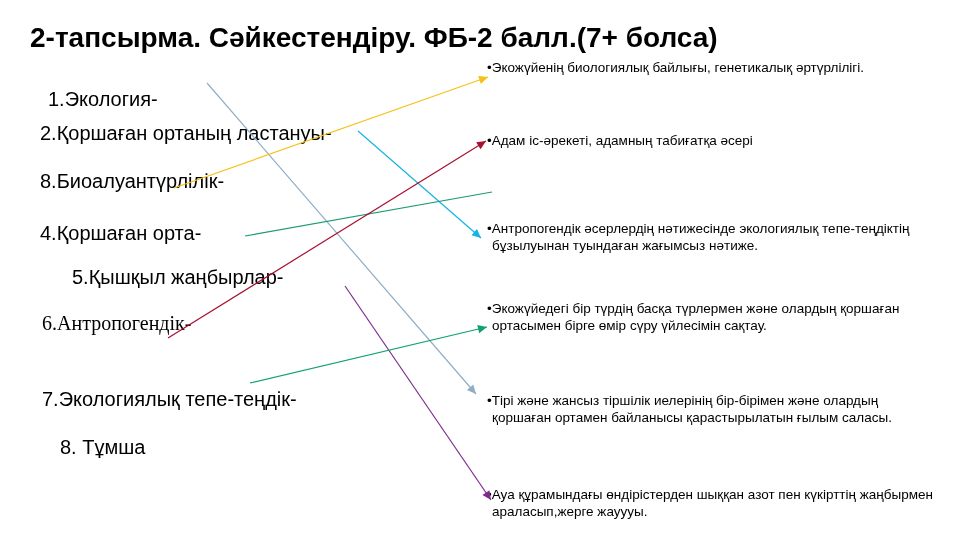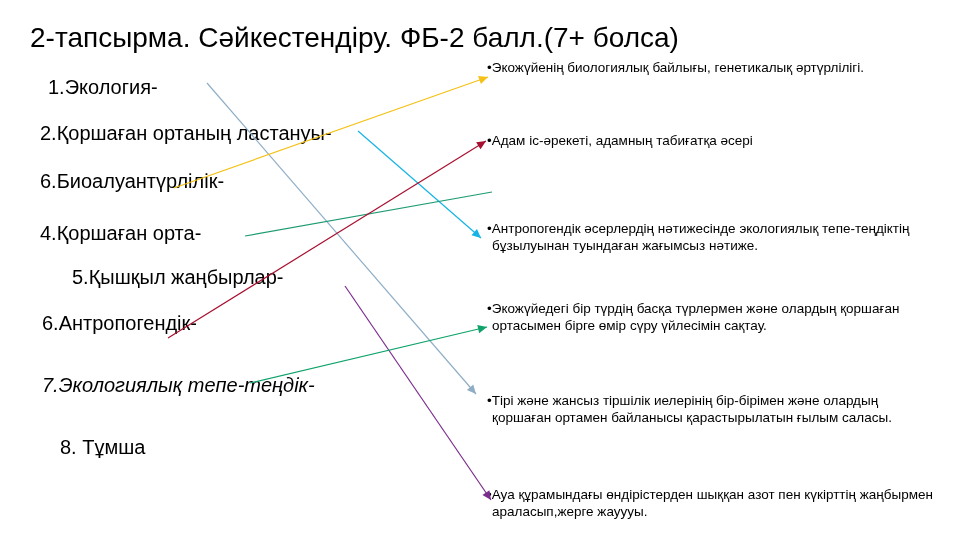--- a/index.html
+++ b/index.html
@@ -10,21 +10,21 @@
     color:#000000;
     overflow:hidden;
     position:relative;
   }
   #slide{position:absolute;inset:0;width:960px;height:540px;}
 
   #title{
     position:absolute;
     left:30px; top:22px; width:900px;
     font-size:28px;
-    font-weight:400;
+    font-weight:700;
     letter-spacing:0px;
     color:#000000;
     white-space:nowrap;
   }
 
   
   #left-col{position:absolute;left:0;top:0;width:470px;height:540px;}
   .left-item{
     position:absolute;
     font-size:20px;
@@ -54,27 +54,27 @@
   }
 </style>
 </head>
 <body>
 
 <div id="slide">
 
   <div id="title">2-тапсырма. Сәйкестендіру. ФБ-2 балл.(7+ болса)</div>
 
   <div id="left-col">
-      <div class="left-item" style="left: 48px; top: 76px;">1.Экология-</div>
+      <div class="left-item" style="left: 48px; top: 88px;">1.Экология-</div>
       <div class="left-item" style="left: 40px; top: 122px;">2.Қоршаған ортаның ластануы-</div>
-      <div class="left-item" style="left: 40px; top: 170px;">6.Биоалуантүрлілік-</div>
+      <div class="left-item" style="left: 40px; top: 170px;">8.Биоалуантүрлілік-</div>
       <div class="left-item" style="left: 40px; top: 222px;">4.Қоршаған орта-</div>
       <div class="left-item" style="left: 40px; top: 266px; margin-left: 32px;">5.Қышқыл жаңбырлар-</div>
-      <div class="left-item" style="left: 42px; top: 312px;">6.Антропогендік-</div>
-      <div class="left-item" style="left: 42px; top: 374px; font-style: italic;">7.Экологиялық тепе-теңдік-</div>
+      <div class="left-item" style="left: 42px; top: 312px; font-family: Liberation Serif, serif;">6.Антропогендік-</div>
+      <div class="left-item" style="left: 42px; top: 388px;">7.Экологиялық тепе-теңдік-</div>
       <div class="left-item" style="left: 60px; top: 436px;">8. Тұмша</div>
     </div>
 
   <div id="right-col">
       <div class="right-item" style="top: 60px;"><span class="bullet">•</span><span>Экожүйенің биологиялық байлығы, генетикалық әртүрлілігі.</span></div>
       <div class="right-item" style="top: 133px;"><span class="bullet">•</span><span>Адам іс-әрекеті, адамның табиғатқа әсері</span></div>
       <div class="right-item" style="top: 221px;"><span class="bullet">•</span><span>Антропогендік әсерлердің нәтижесінде экологиялық тепе-теңдіктің бұзылуынан туындаған жағымсыз нәтиже.</span></div>
       <div class="right-item" style="top: 393px;"><span class="bullet">•</span><span>Тірі және жансыз тіршілік иелерінің бір-бірімен және олардың қоршаған ортамен байланысы қарастырылатын ғылым саласы.</span></div>
       <div class="right-item" style="top: 301px;"><span class="bullet">•</span><span>Экожүйедегі бір түрдің  басқа түрлермен және олардың қоршаған ортасымен бірге өмір сүру үйлесімін сақтау.</span></div>
       <div class="right-item" style="top: 487px;"><span class="bullet">•</span><span>Ауа құрамындағы өндірістерден шыққан  азот пен күкірттің жаңбырмен араласып,жерге жауууы.</span></div>

